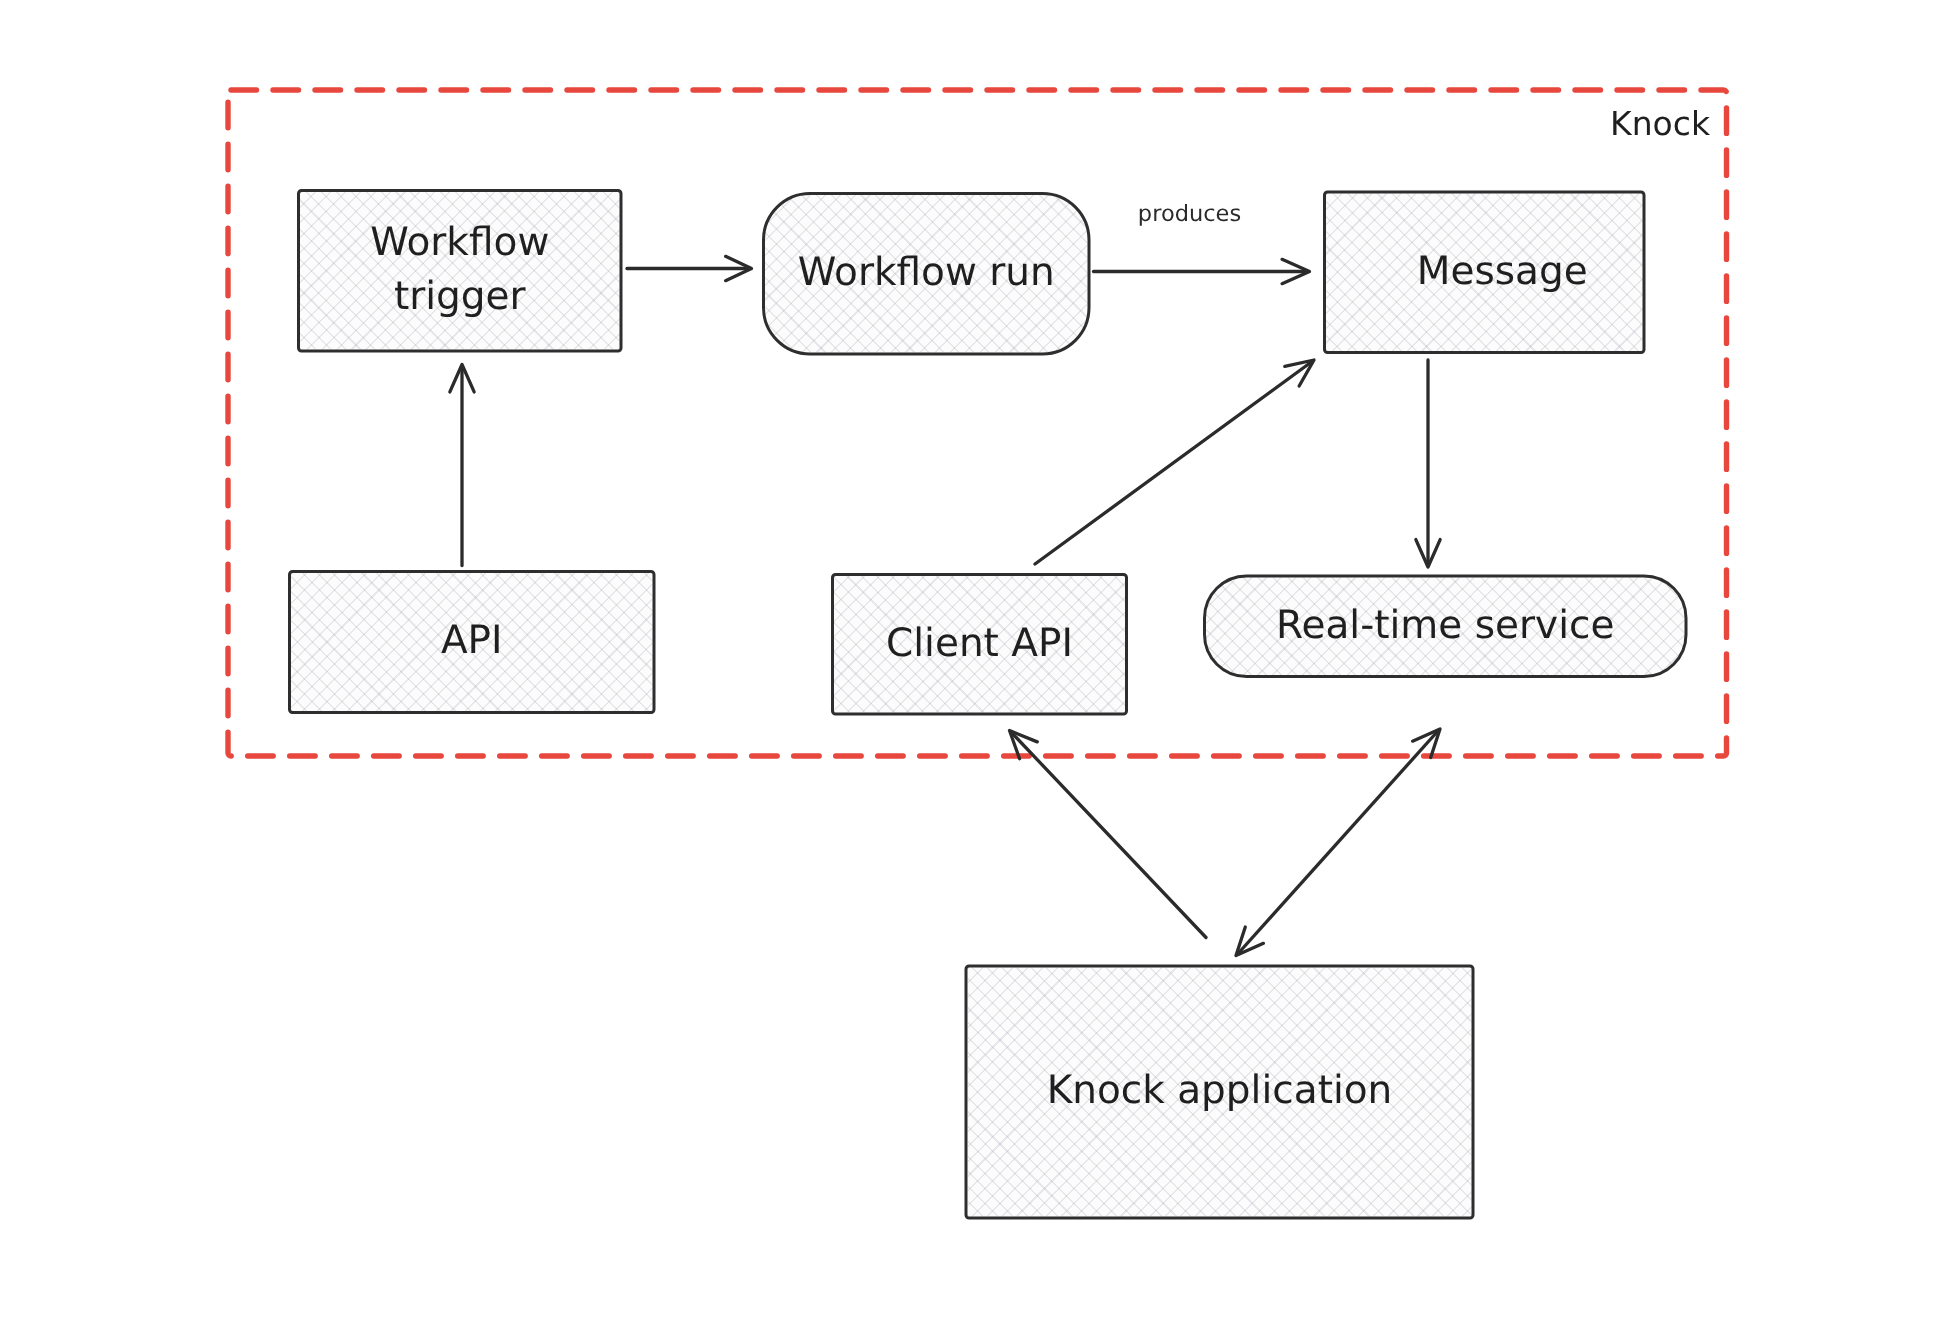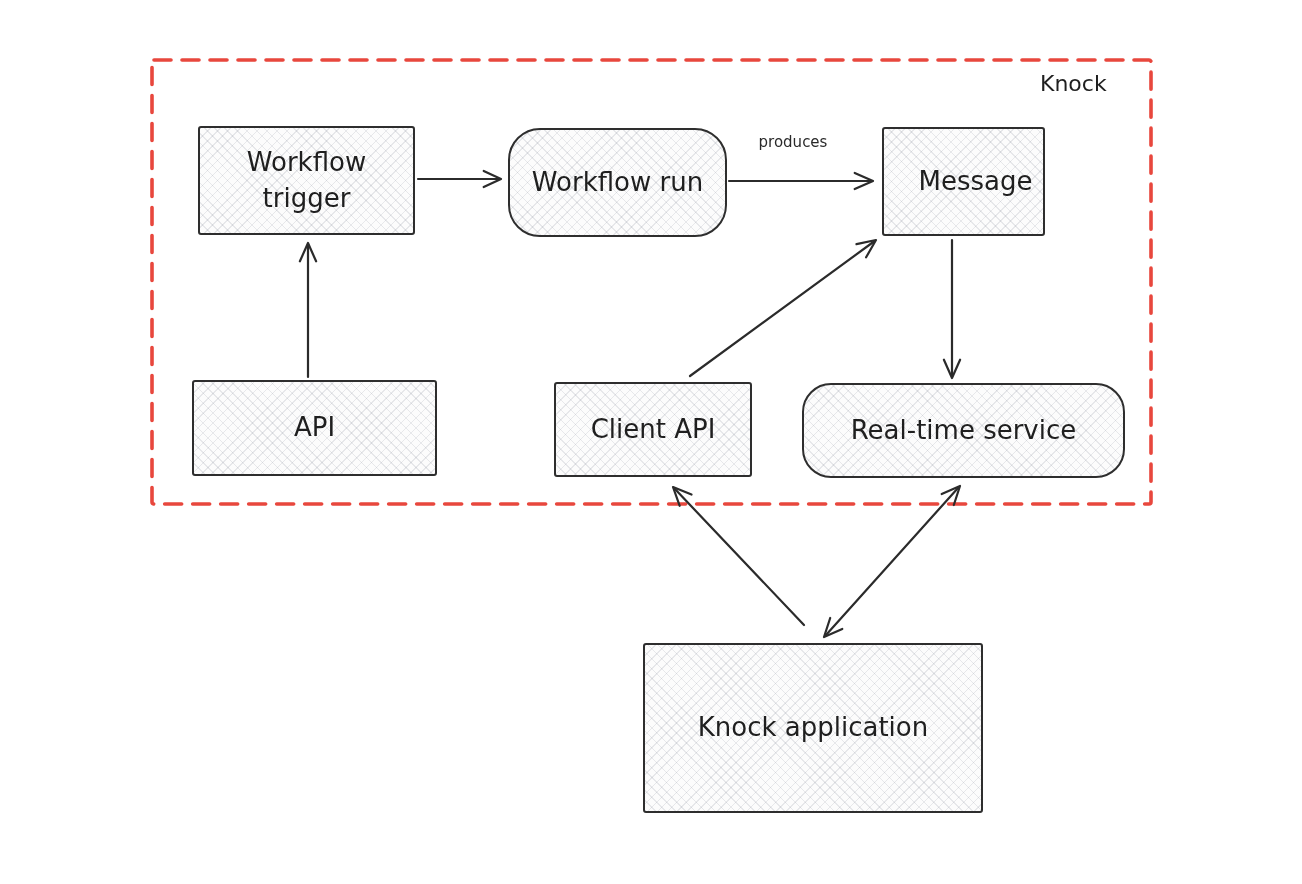--- a/index.html
+++ b/index.html
@@ -35,30 +35,30 @@
     justify-content: center;
     text-align: center;
     color: #1f1f1f;
     font-size: 26px;
     line-height: 1.35;
   }
   .node span { display: inline-block; }
   #n-workflow-trigger { left: 198px; top: 126px; width: 217px; height: 109px; }
   #n-workflow-trigger span { max-width: 140px; }
   #n-workflow-run      { left: 508px; top: 128px; width: 219px; height: 109px; border-radius: 32px; }
-  #n-message           { left: 882px; top: 127px; width: 163px; height: 109px; padding-left: 24px; }
+  #n-message           { left: 882px; top: 127px; width: 215px; height: 109px; padding-left: 24px; }
   #n-api               { left: 192px; top: 380px; width: 245px; height: 96px; }
   #n-client-api        { left: 510px; top: 382px; width: 198px; height: 95px; margin-left: 44px; }
-  #n-real-time-service { left: 802px; top: 383px; width: 323px; height: 95px; border-radius: 29px; }
+  #n-real-time-service { left: 802px; top: 383px; width: 323px; height: 69px; border-radius: 29px; }
   #n-your-application  { left: 643px; top: 643px; width: 340px; height: 170px; }
   .group-label {
     position: absolute;
     left: 1040px; top: 71px;
     width: 100px;
-    text-align: left;
+    text-align: right;
     font-size: 22px;
     color: #1f1f1f;
   }
   .edge-label {
     position: absolute;
     left: 737px; top: 133px;
     width: 112px;
     text-align: center;
     font-size: 15px;
     color: #2a2a2a;

